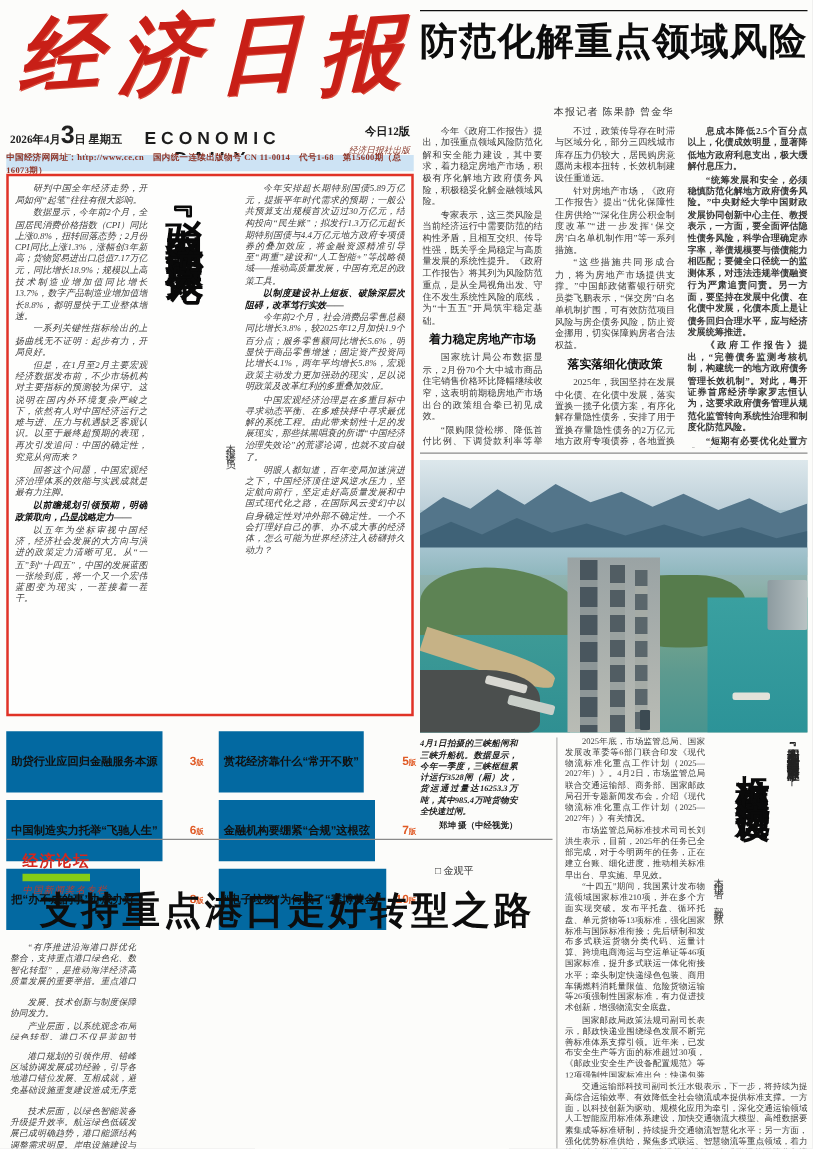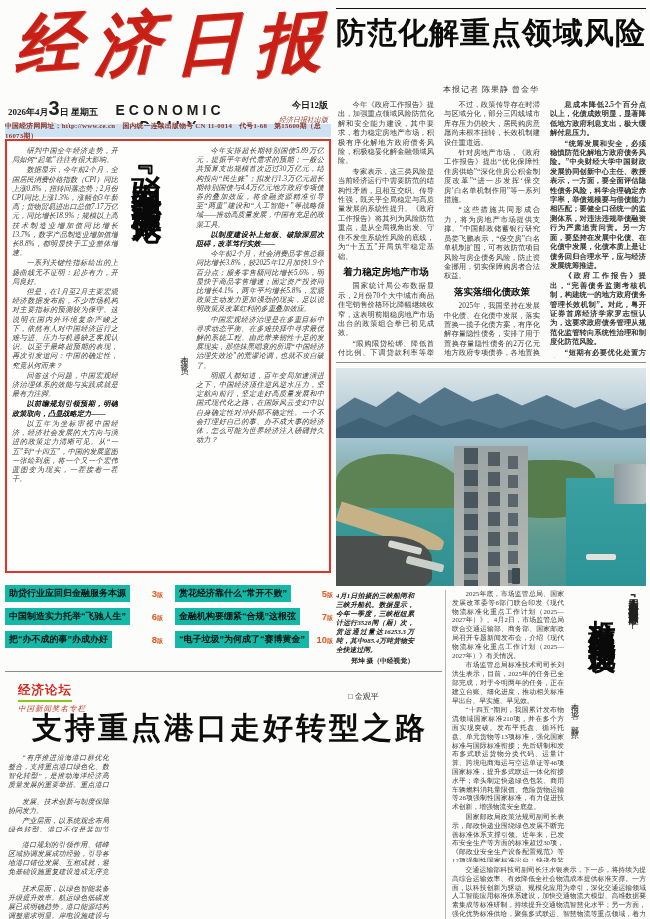--- a/index.html
+++ b/index.html
@@ -60,30 +60,30 @@
   }
   .v-byline { writing-mode:vertical-rl; text-orientation:mixed; font-size:8px; color:#444; letter-spacing:3px; }
 
   
   .daodu-head { display:flex; align-items:center; gap:8px; }
   .daodu-head .line { flex:1; border-top:1px solid #d4281e; opacity:.55; }
   .daodu-title { color:#d4281e; font-weight:900; font-size:15px; letter-spacing:6px;
       font-family:"Liberation Sans","DejaVu Sans",sans-serif; }
   .daodu-grid { display:grid; grid-template-columns:1fr 1fr; column-gap:12px; row-gap:6px; margin-top:7px; }
   .daodu-entry { display:flex; align-items:center; justify-content:space-between; }
-  .daodu-entry .t { background:#14b8a6; color:#101010; font-weight:bold; font-size:9px;
-      font-family:"Liberation Sans","DejaVu Sans",sans-serif; padding:2px 4px; }
+  .daodu-entry .t { background:#0369a1; color:#101010; font-weight:bold; font-size:9px;
+      font-family:"Liberation Sans","DejaVu Sans",sans-serif; padding:18px 4px; }
   .daodu-entry .p { color:#e05a25; font-weight:bold; font-size:9.5px; white-space:nowrap;
       font-family:"Liberation Sans","DejaVu Sans",sans-serif; }
   .daodu-entry .p small { font-size:6px; }
 
   
   .forum-badge { color:#d4281e; font-weight:900; font-size:12.5px; letter-spacing:1px;
       font-family:"Liberation Sans","DejaVu Sans",sans-serif;
-      border-bottom:2px solid #84cc16; display:inline-block; padding-bottom:1px; }
+      border-bottom:6px solid #84cc16; display:inline-block; padding-bottom:1px; }
   .forum-sub { color:#c0392b; font-size:7.5px; font-style:italic; margin-top:2px; letter-spacing:1px; }
   .forum-byline { font-size:8px; color:#333; }
   .forum-headline { font-family:"Liberation Sans","DejaVu Sans",sans-serif; font-weight:900;
       font-size:30px; letter-spacing:3px; color:#0d0d0d; text-align:center; }
   .cols4 { display:flex; gap:9px;flex-direction:column; }
   .cols4 .col { width:101px; font-size:7px; line-height:9px; color:#3c3c3c; font-style:italic; overflow:hidden; }
 
   
   .photo { overflow:hidden; background:linear-gradient(180deg,#c3d6dd 0%,#a9c3cd 18%,#9db9c2 30%,#8fb2ae 45%,#77a58e 60%,#5d9a8f 78%,#48948f 100%); }
   .ph { position:absolute; }

